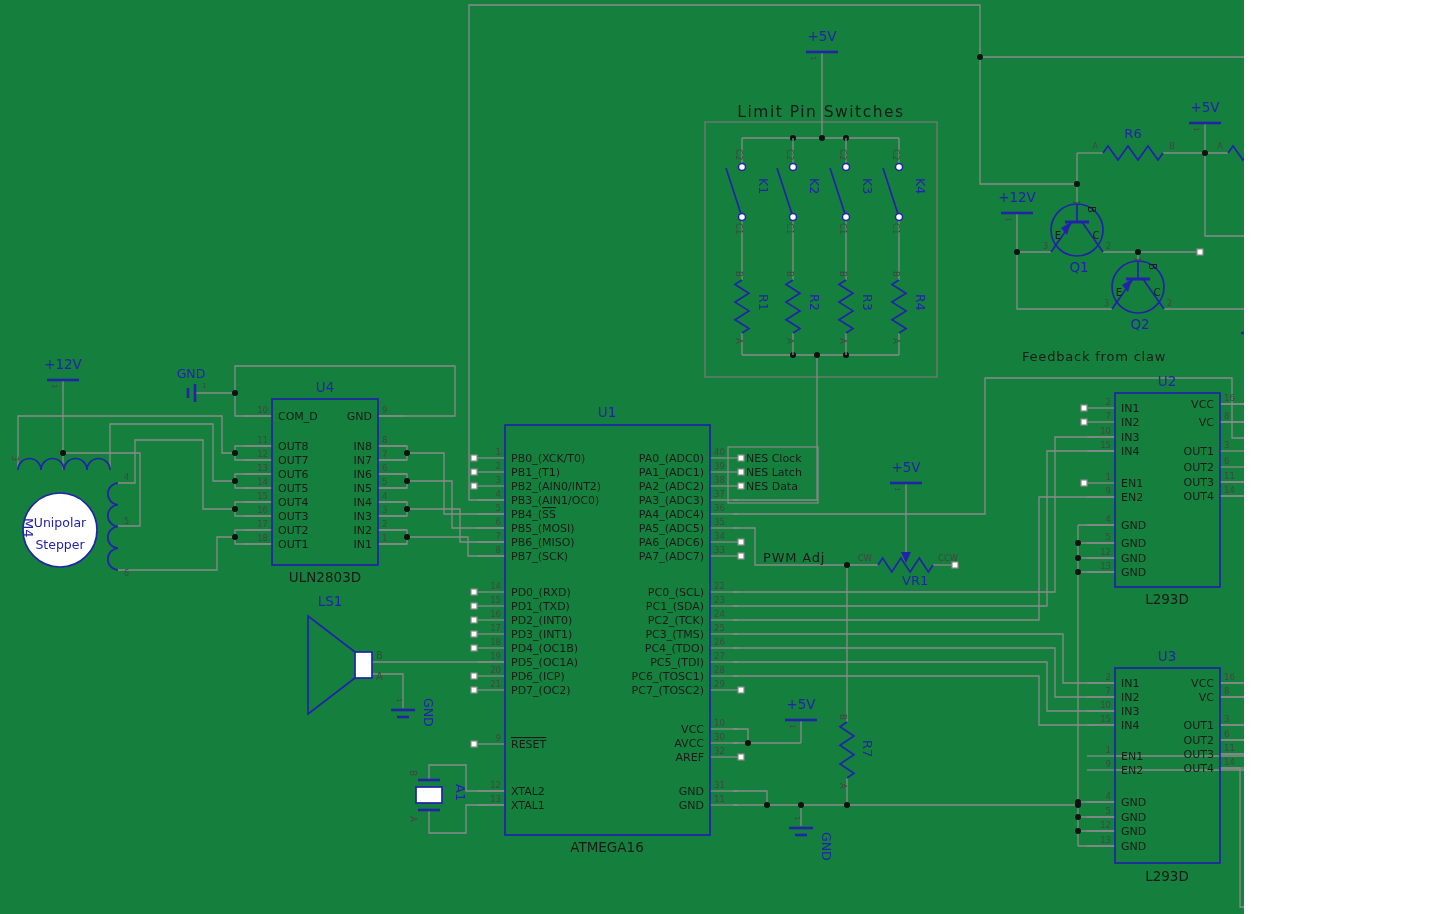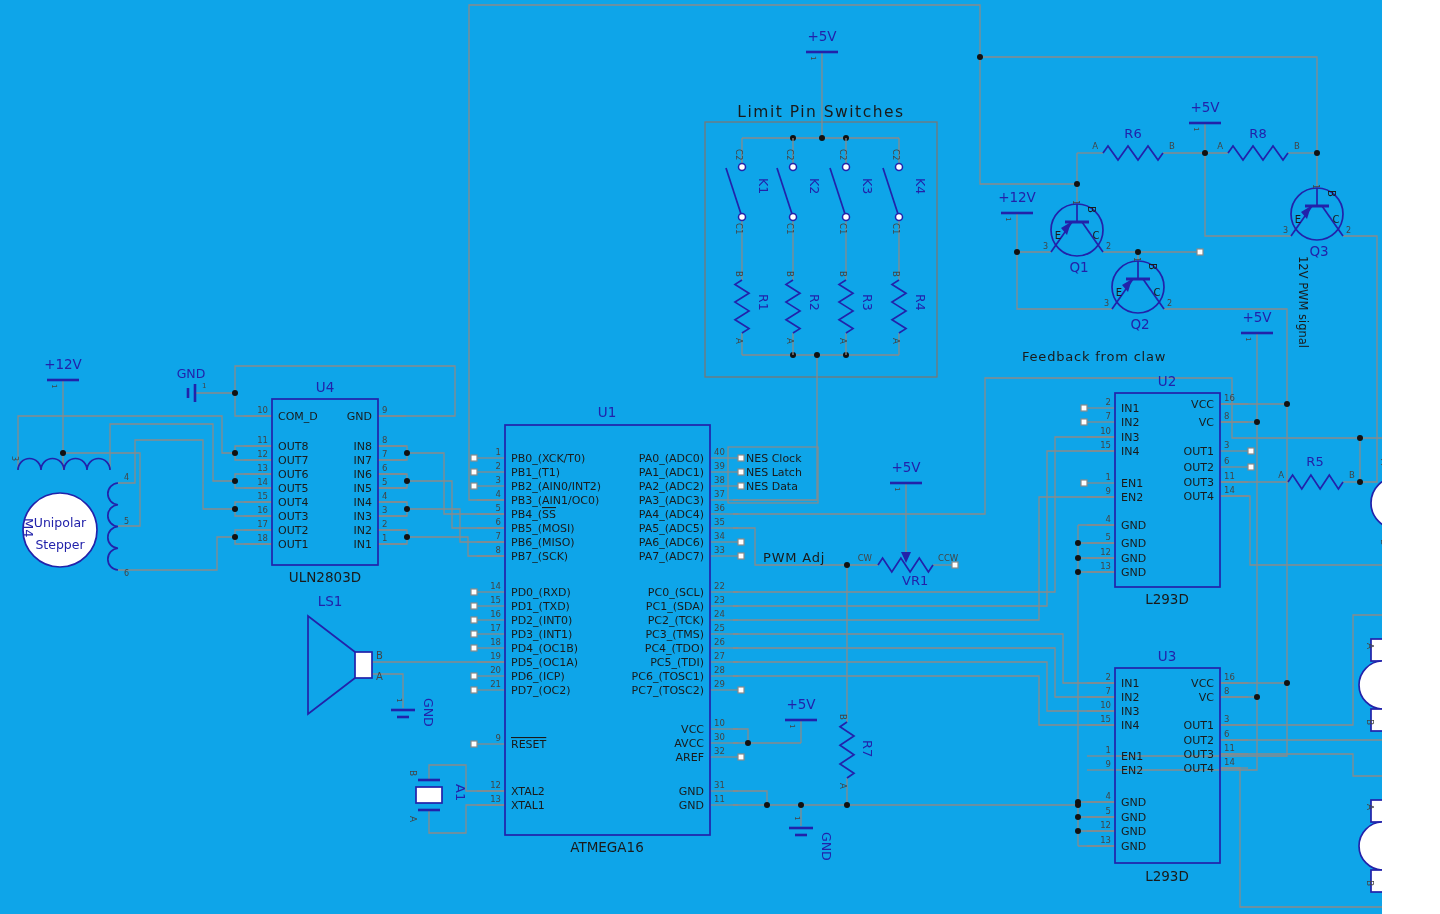--- a/index.html
+++ b/index.html
@@ -1,16 +1,16 @@
 <!DOCTYPE html>
 <html><head>
 <meta charset="utf-8">
 <style>
   html,body{margin:0;padding:0;background:#ffffff;}
-  .stage{position:relative;width:1382px;height:914px;background:#0ea5e9;overflow:hidden;}
+  .stage{position:relative;width:1244px;height:914px;background:#15803d;overflow:hidden;}
   svg text{font-family:"DejaVu Sans", sans-serif;}
   .t-title{letter-spacing:1.5px;}
   .t-feed{letter-spacing:.8px;}
 </style>
 </head>
 <body>
 
 <div class="stage">
 <svg id="schematic" width="1440" height="914" viewBox="0 0 1440 914">
   <g id="layer-outline">

